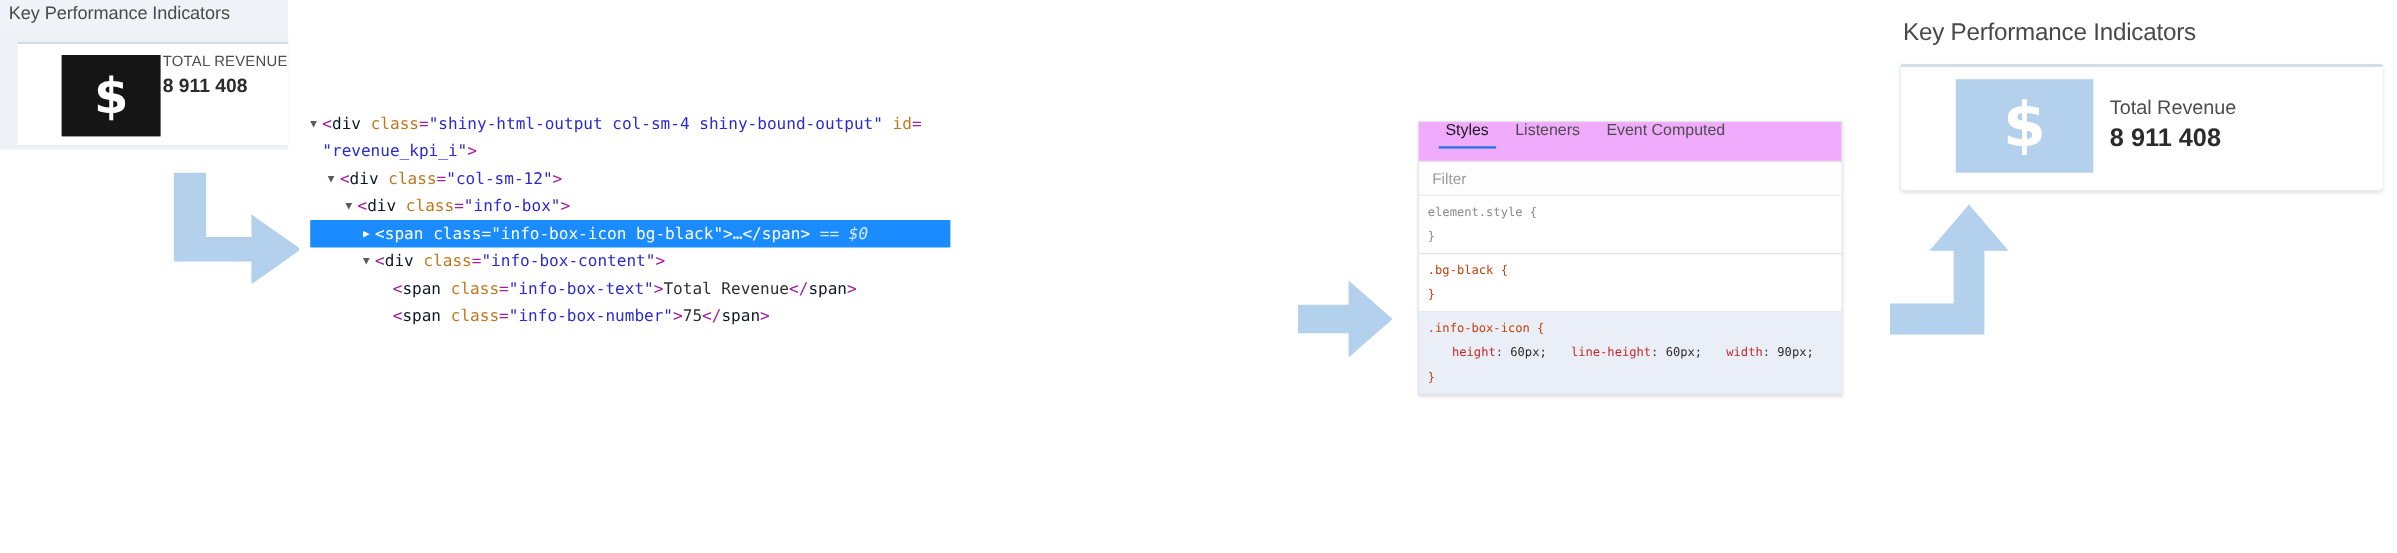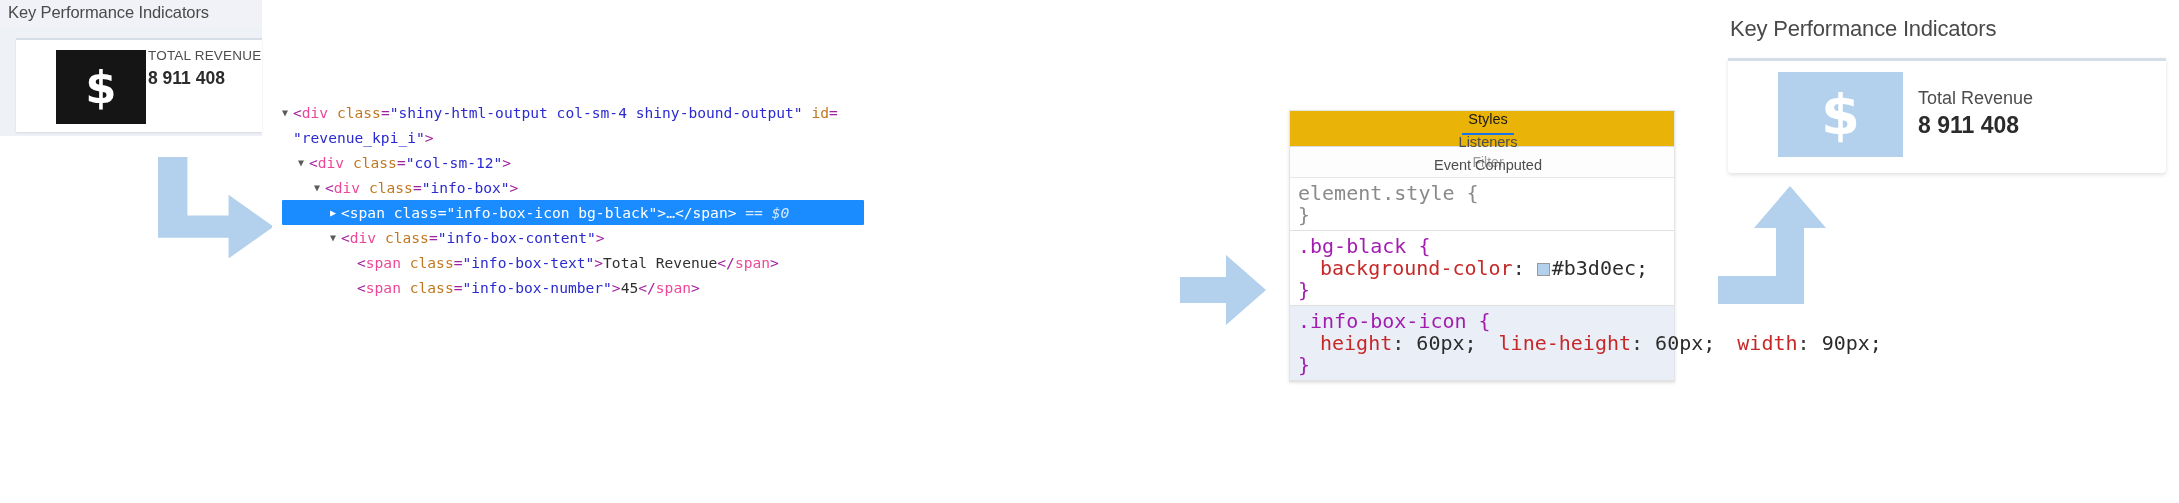--- a/index.html
+++ b/index.html
@@ -132,21 +132,21 @@
     display: inline-block;
     width: 11px;
     color: #5a5a5a;
     font-size: 10px;
     vertical-align: 2px;
   }
   .tri.closed::before { content: "\25B6"; }
   .tri.open::before { content: "\25BC"; }
   .tri.blank::before { content: ""; }
   .punct { color: #a020a0; }
-  .tag   { color: #ec4899; }
+  .tag   { color: #0f172a; }
   .attr  { color: #c07820; }
   .val   { color: #2a2ad0; }
   .txt   { color: #303030; }
   .dollar0 { color: #9a9a9a; font-style: italic; }
   .ind1 { padding-left: 16px; }
   .ind2 { padding-left: 32px; }
   .ind3 { padding-left: 48px; }
   .ind4 { padding-left: 64px; }
 
   
@@ -154,26 +154,25 @@
     position: absolute;
     left: 1289px;
     top: 110px;
     width: 384px;
     background: #ffffff;
     border: 1px solid #e4e4e4;
     box-shadow: 0 1px 3px rgba(0,0,0,0.12);
   }
   #styles-panel .tabs {
     display: flex;
-    align-items: center;
+    align-items: flex-start;
     height: 35px;
     border-bottom: 1px solid #dcdcdc;
     padding-left: 12px;
-    background: #eab308;
-    flex-direction: column;
+    background: #f0abfc;
   }
   #styles-panel .tab {
     font-size: 14.5px;
     color: #4d4d4d;
     padding: 0 12px 7px 12px;
     position: relative;
   }
   #styles-panel .tab.active {
     color: #1a1a1a;
   }
@@ -184,38 +183,37 @@
     height: 2px;
     background: #1a73e8;
   }
   #styles-panel .filter-row {
     height: 30px;
     border-bottom: 1px solid #e7e7e7;
     display: flex;
     align-items: center;
     padding-left: 12px;
     background: #fdfdfd;
-    justify-content: center;
   }
   #styles-panel .filter-row .filter-text {
     font-size: 14px;
     color: #9b9b9b;
   }
   .css-block {
     font-family: "DejaVu Sans Mono", monospace;
-    font-size: 20px;
+    font-size: 11px;
     line-height: 22px;
     padding: 4px 0 4px 8px;
     border-bottom: 1px solid #e0e0e0;
     color: #3b3b3b;
     white-space: nowrap;
   }
   .css-block.shaded { background: #eaeff7; }
   .css-block .sel-gray { color: #8a8a8a; }
-  .css-block .sel-name { color: #a21caf; }
+  .css-block .sel-name { color: #c2410c; }
   .css-block .prop { color: #c62828; }
   .css-block .value { color: #2b2b2b; }
   .css-block .indent { padding-left: 22px; display: inline-block; }
   .swatch {
     display: inline-block;
     width: 11px;
     height: 11px;
     border: 1px solid #999;
     vertical-align: -1px;
     margin-right: 2px;
@@ -301,42 +299,42 @@
 </svg>
 
 <div id="dom-tree">
     <div class="line ind0"><span class="tri open"></span><span class="punct">&lt;</span><span class="tag">div</span><span> </span><span class="attr">class</span><span class="punct">=</span><span class="val">"shiny-html-output col-sm-4 shiny-bound-output"</span><span> </span><span class="attr">id</span><span class="punct">=</span></div>
     <div class="line ind0"><span class="tri blank"></span><span class="val">"revenue_kpi_i"</span><span class="punct">&gt;</span></div>
     <div class="line ind1"><span class="tri open"></span><span class="punct">&lt;</span><span class="tag">div</span><span> </span><span class="attr">class</span><span class="punct">=</span><span class="val">"col-sm-12"</span><span class="punct">&gt;</span></div>
     <div class="line ind2"><span class="tri open"></span><span class="punct">&lt;</span><span class="tag">div</span><span> </span><span class="attr">class</span><span class="punct">=</span><span class="val">"info-box"</span><span class="punct">&gt;</span></div>
     <div class="line ind3 sel"><span class="tri closed"></span><span class="punct">&lt;</span><span class="tag">span</span><span> </span><span class="attr">class</span><span class="punct">=</span><span class="val">"info-box-icon bg-black"</span><span class="punct">&gt;</span><span class="txt">…</span><span class="punct">&lt;/</span><span class="tag">span</span><span class="punct">&gt;</span><span> </span><span class="dollar0">== $0</span></div>
     <div class="line ind3"><span class="tri open"></span><span class="punct">&lt;</span><span class="tag">div</span><span> </span><span class="attr">class</span><span class="punct">=</span><span class="val">"info-box-content"</span><span class="punct">&gt;</span></div>
     <div class="line ind4"><span class="tri blank"></span><span class="punct">&lt;</span><span class="tag">span</span><span> </span><span class="attr">class</span><span class="punct">=</span><span class="val">"info-box-text"</span><span class="punct">&gt;</span><span class="txt">Total Revenue</span><span class="punct">&lt;/</span><span class="tag">span</span><span class="punct">&gt;</span></div>
-    <div class="line ind4"><span class="tri blank"></span><span class="punct">&lt;</span><span class="tag">span</span><span> </span><span class="attr">class</span><span class="punct">=</span><span class="val">"info-box-number"</span><span class="punct">&gt;</span><span class="txt">45</span><span class="punct">&lt;/</span><span class="tag">span</span><span class="punct">&gt;</span></div>
+    <div class="line ind4"><span class="tri blank"></span><span class="punct">&lt;</span><span class="tag">span</span><span> </span><span class="attr">class</span><span class="punct">=</span><span class="val">"info-box-number"</span><span class="punct">&gt;</span><span class="txt">75</span><span class="punct">&lt;/</span><span class="tag">span</span><span class="punct">&gt;</span></div>
   </div>
 
 <svg class="arrow" style="left:1180px; top:255px;" width="90" height="70" viewBox="0 0 90 70">
   <polygon points="0,22 46,22 46,0 86,35 46,70 46,48 0,48" fill="#b3d0ec"></polygon>
 </svg>
 
 <div id="styles-panel">
   <div class="tabs">
       <div class="tab active">Styles</div>
       <div class="tab">Listeners</div>
       <div class="tab">Event Computed</div>
     </div>
   <div class="filter-row">
     <span class="filter-text">Filter</span>
   </div>
   <div id="css-rules">
       <div class="css-block">
         <div><span class="sel-gray">element.style {</span></div>
         <div><span class="sel-gray">}</span></div>
       </div>
-      <div class="css-block"><div><span class="sel-name">.bg-black {</span></div><div class="indent"><span class="prop">background-color</span><span>: </span><span class="swatch" style="background: rgb(179, 208, 236);"></span><span class="value">#b3d0ec;</span></div><div><span class="sel-name">}</span></div></div>
+      <div class="css-block"><div><span class="sel-name">.bg-black {</span></div><div><span class="sel-name">}</span></div></div>
       <div class="css-block shaded"><div><span class="sel-name">.info-box-icon {</span></div><div class="indent"><span class="prop">height</span><span>: </span><span class="value">60px;</span></div><div class="indent"><span class="prop">line-height</span><span>: </span><span class="value">60px;</span></div><div class="indent"><span class="prop">width</span><span>: </span><span class="value">90px;</span></div><div><span class="sel-name">}</span></div></div>
     </div>
 </div>
 
 <svg class="arrow" style="left:1718px; top:180px;" width="120" height="125" viewBox="0 0 120 125">
   <polygon points="0,96 58,96 58,48 36,48 72,6 108,48 86,48 86,124 0,124" fill="#b3d0ec"></polygon>
 </svg>
 
 <div id="kpi-after">
   <div class="kpi-title">Key Performance Indicators</div>

